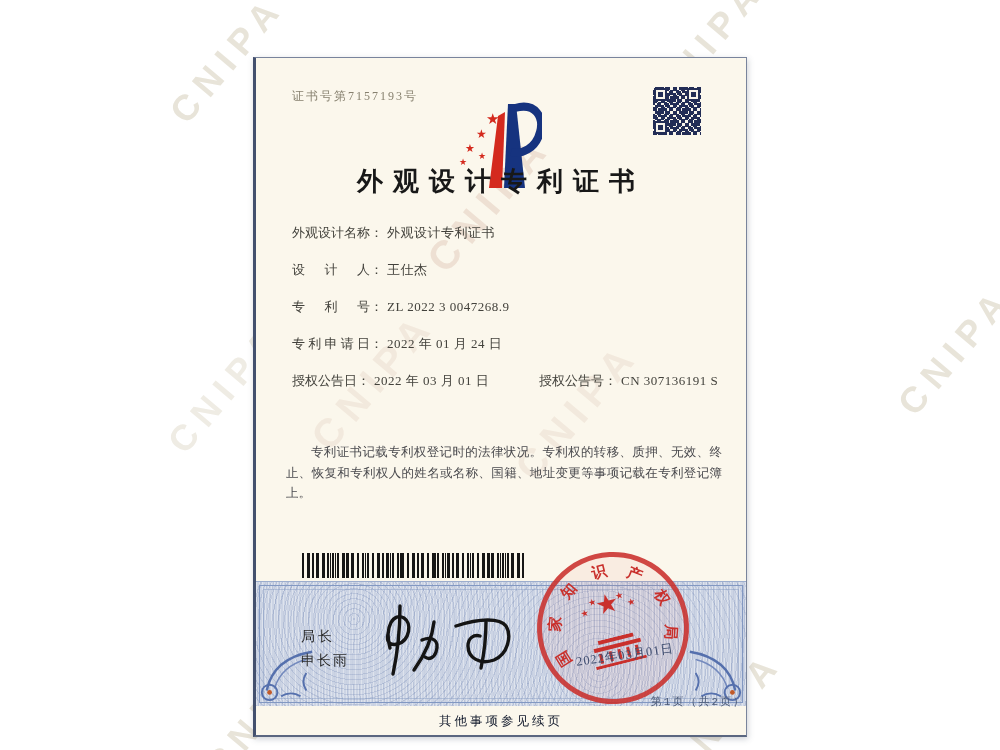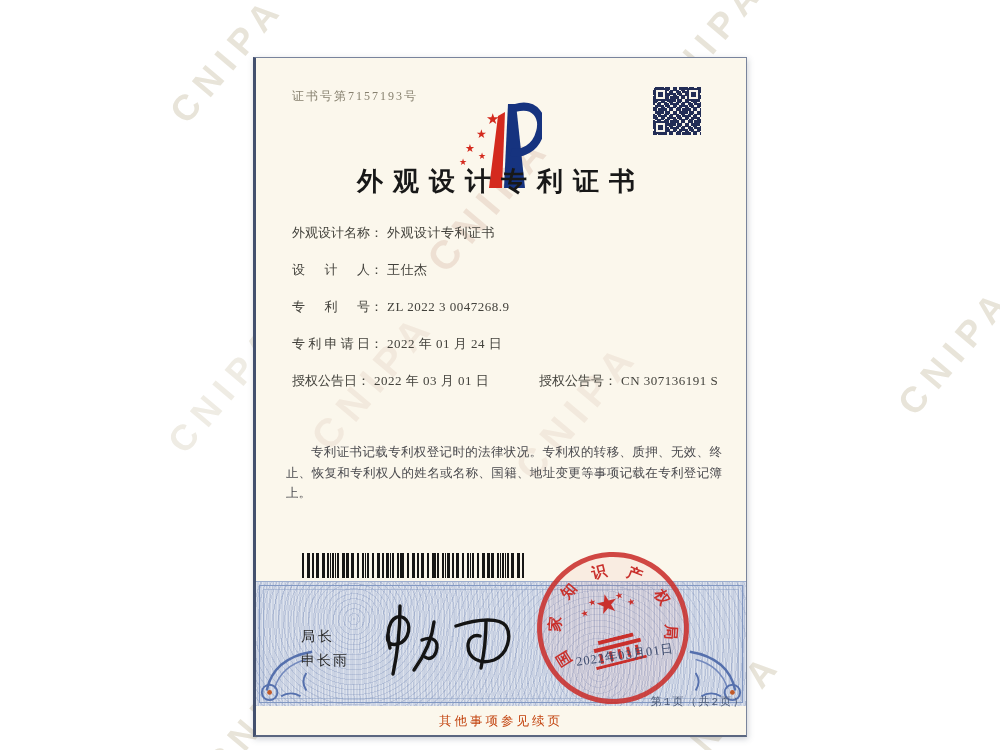--- a/index.html
+++ b/index.html
@@ -107,21 +107,21 @@
   .emblem .bstar { position:absolute; left:50%; top:2px; transform:translateX(-50%);
         color:#c9302c; font-size:26px; line-height:1; }
   .emblem .sstar { position:absolute; color:#c9302c; font-size:9px; line-height:1; }
   .emblem .e1{left:2px;top:14px;} .emblem .e2{left:12px;top:5px;}
   .emblem .e3{right:12px;top:5px;} .emblem .e4{right:2px;top:14px;}
   .emblem svg { position:absolute; left:50%; bottom:2px; transform:translateX(-50%); }
   .seal-date { position:absolute; left:294px; top:589px; width:150px; text-align:center;
         font-size:12.5px; letter-spacing:1px; color:#3f4d6e; transform:rotate(-8deg); z-index:5; }
 
   .bottom-note { position:absolute; left:0; top:655px; width:100%; text-align:center;
-        font-size:12.5px; letter-spacing:3px; color:#c2410c; }
+        font-size:12.5px; letter-spacing:3px; color:#0f172a; }
 </style>
 </head>
 <body>
 
 <div>
 
   <span class="wm w1">CNIPA</span>
   <span class="wm w2">CNIPA</span>
   <span class="wm w3">CNIPA</span>
   <span class="wm w4">CNIPA</span>

